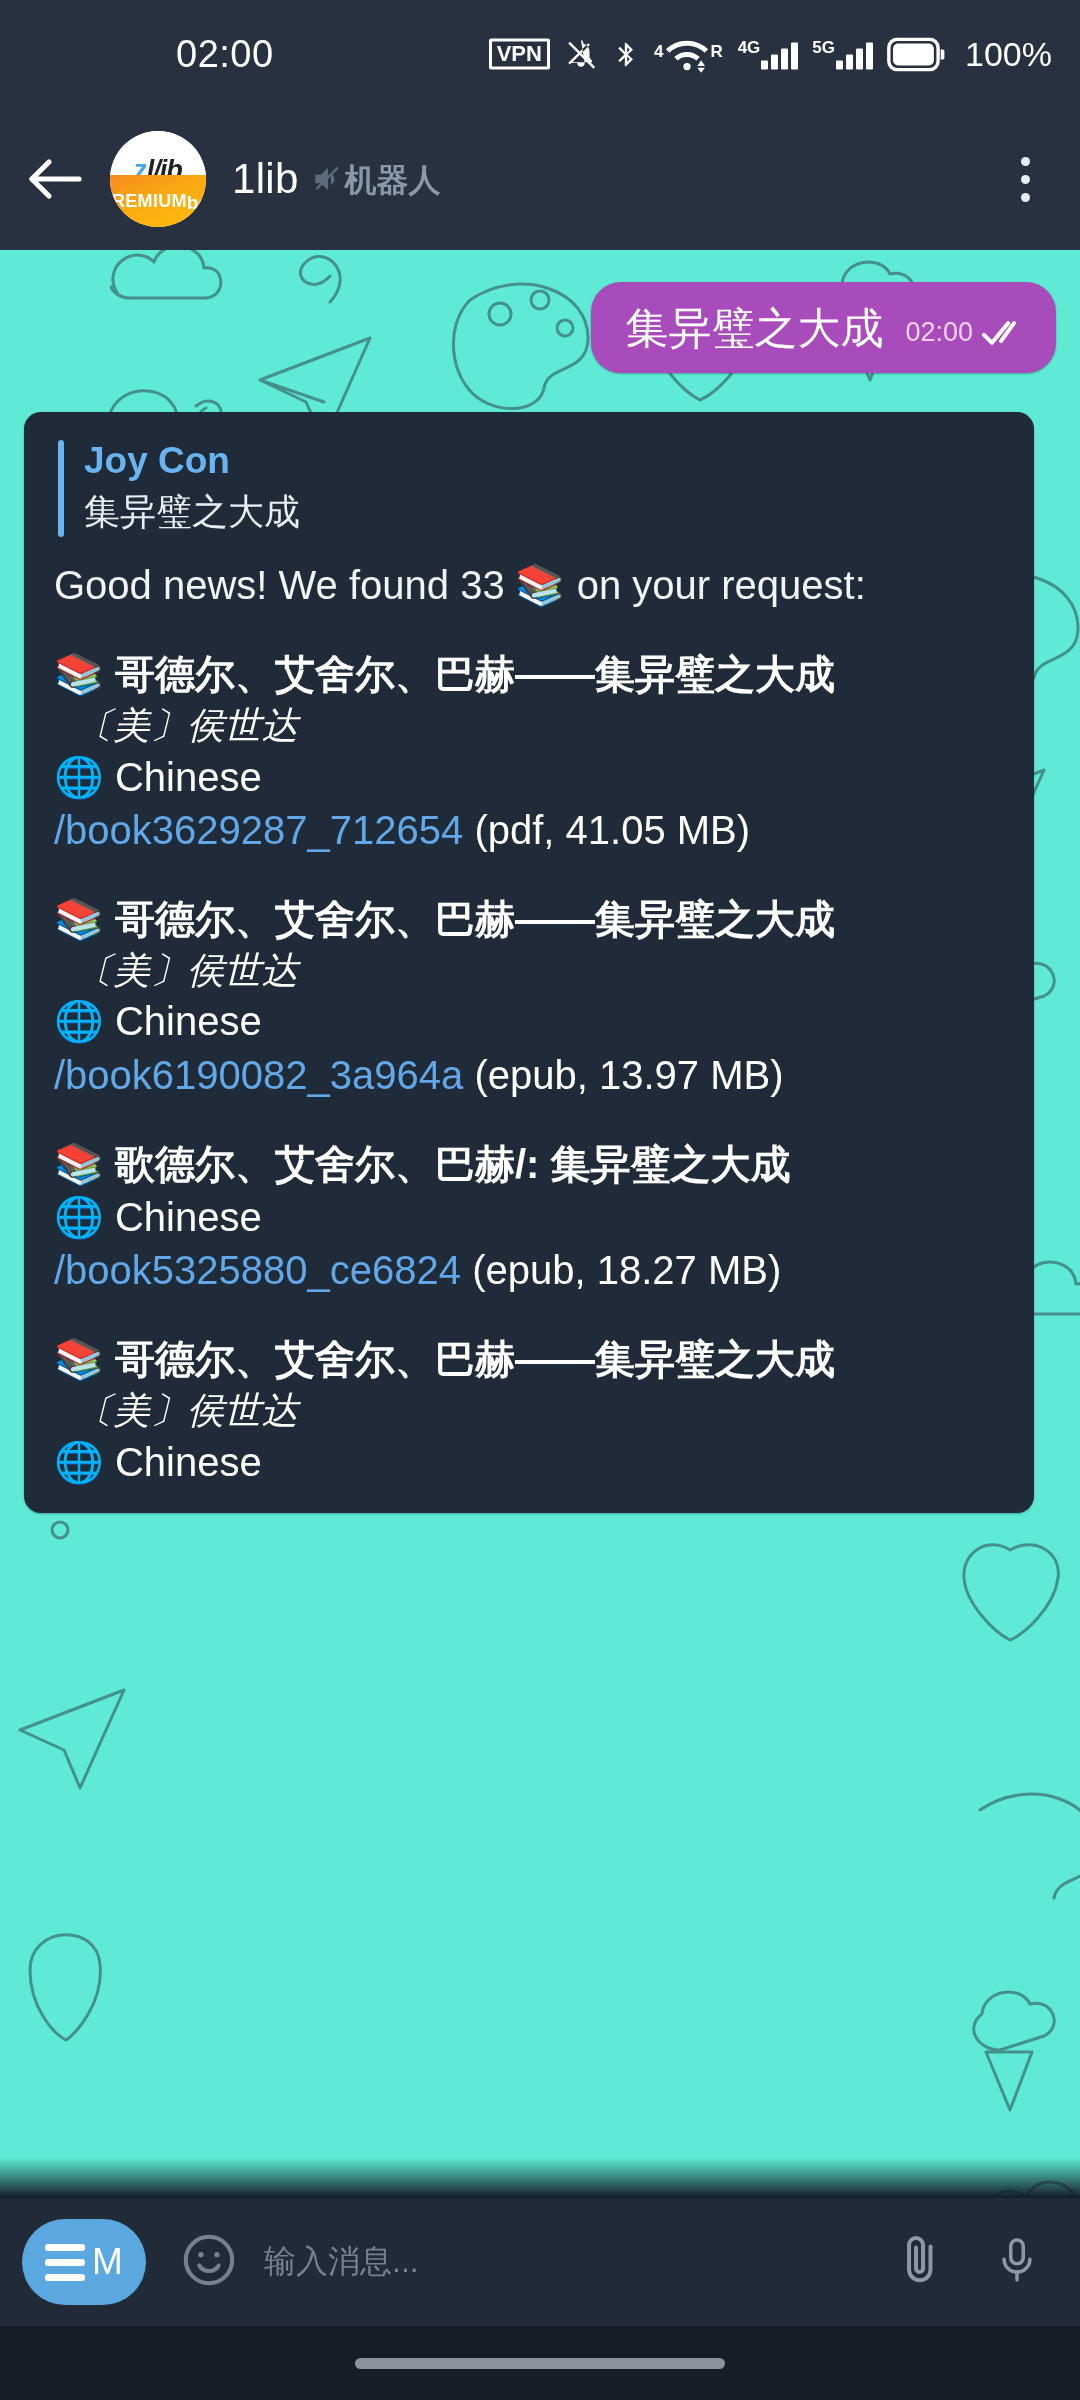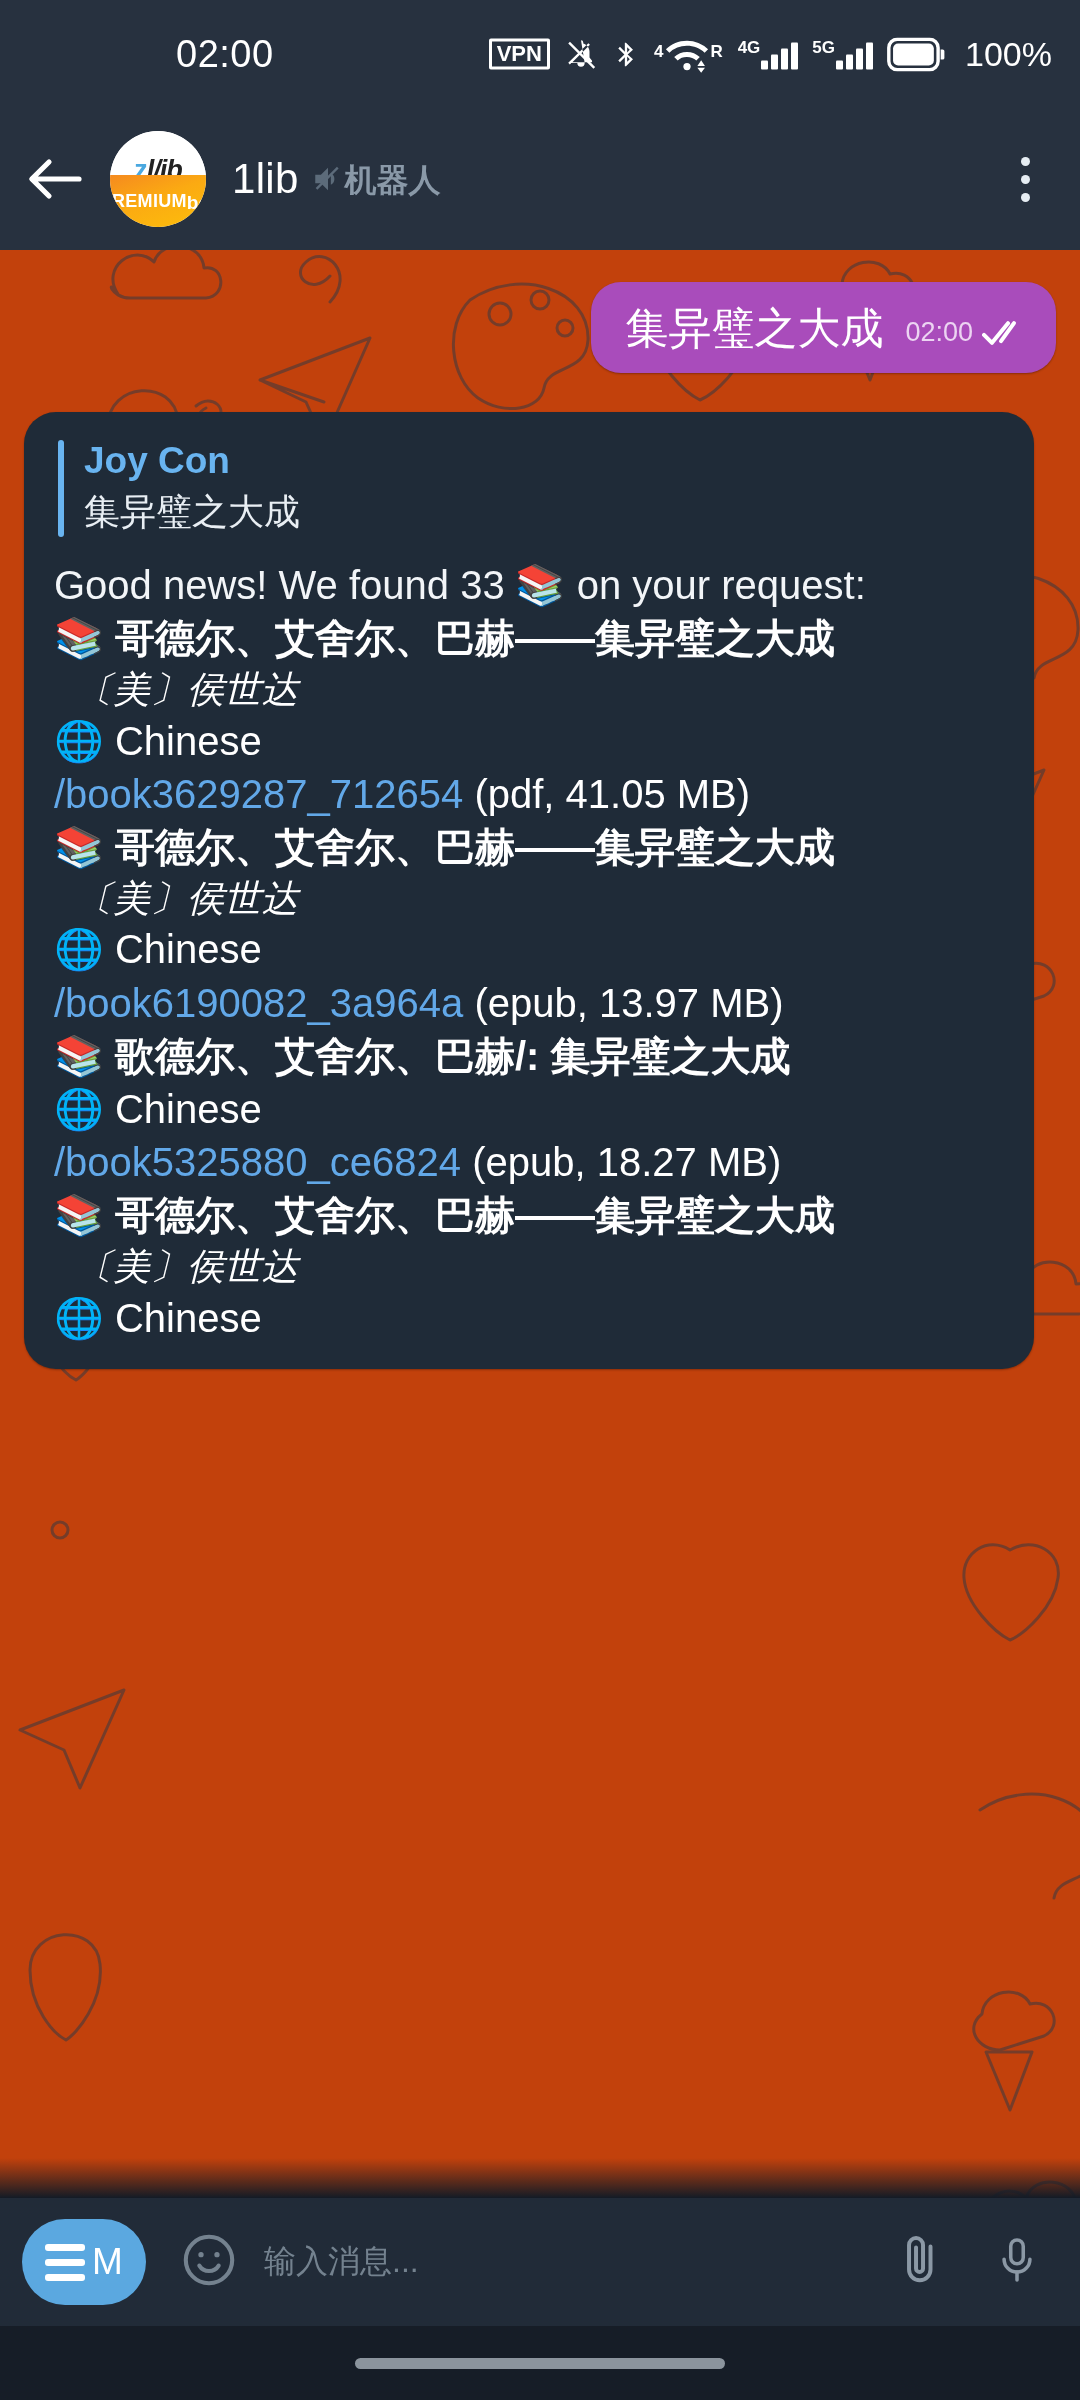--- a/index.html
+++ b/index.html
@@ -74,51 +74,51 @@
   .head-sub{ color:#8a99a8; font-size:32px; margin-top:4px;font-weight:bold; }
   .kebab{
     margin-left:auto; width:110px; height:142px;
     display:flex; flex-direction:column; align-items:center; justify-content:center; gap:9px;
   }
   .kebab i{ width:9px; height:9px; border-radius:50%; background:#e6edf3; display:block; }
 
   
   .chat{
     position:absolute; top:250px; left:0; width:1080px; bottom:202px;
-    background:#c2410c; overflow:hidden;
+    background:#5eead4; overflow:hidden;
   }
   .doodles{ position:absolute; inset:0; opacity:.5; }
 
   .msg-out-wrap{ position:absolute; top:32px; right:24px; }
   .bubble-out{
     background:#a94cbb; border-radius:30px;
     padding:22px 30px 20px 34px;
     display:flex; align-items:flex-end; gap:22px;
     box-shadow:0 1px 2px rgba(0,0,0,.3);
   }
   .bubble-out .txt{ color:#ffffff; font-size:43px; line-height:1.15; }
   .meta-out{ display:flex; align-items:center; gap:9px; padding-bottom:5px; }
   .meta-out .time{ color:#ecd4f2; font-size:27px; }
 
   .bubble-in{
     position:absolute; top:162px; left:24px; width:1010px;
-    background:#1f2b38; border-radius:32px;
+    background:#1f2b38; border-radius:17px;
     padding:28px 30px 24px 30px;
     box-shadow:0 1px 2px rgba(0,0,0,.3);
   }
   .reply{
     display:flex; gap:20px; padding-left:4px; margin-bottom:22px;
   }
   .reply-bar{ width:6px; border-radius:3px; background:#69b4f0; flex:0 0 auto; }
   .reply-body{ display:flex; flex-direction:column; gap:6px; }
   .reply-name{ color:#69b4f0; font-size:37px; font-weight:bold; }
   .reply-text{ color:#e8eef3; font-size:36px; }
 
   .body-text{ color:#f2f5f8; font-size:40px; line-height:1.33; }
-  .book{ }
+  .book{ margin-top:36px; }
   .book-title{ color:#ffffff; font-size:40px; line-height:1.33; font-weight:bold; }
   .book-title .emoji{ font-weight:normal; }
   .book-author{ color:#ffffff; font-size:37px; font-style:italic; line-height:1.33; }
   .book-author.indent{ padding-left:22px; }
   .book-lang{ color:#ffffff; font-size:40px; line-height:1.33; }
   .book-link-line{ color:#ffffff; font-size:40px; line-height:1.33; }
   .link{ color:#62a8e8; }
 
   .fade-mask{
     position:absolute; left:0; right:0; bottom:0; height:40px;

